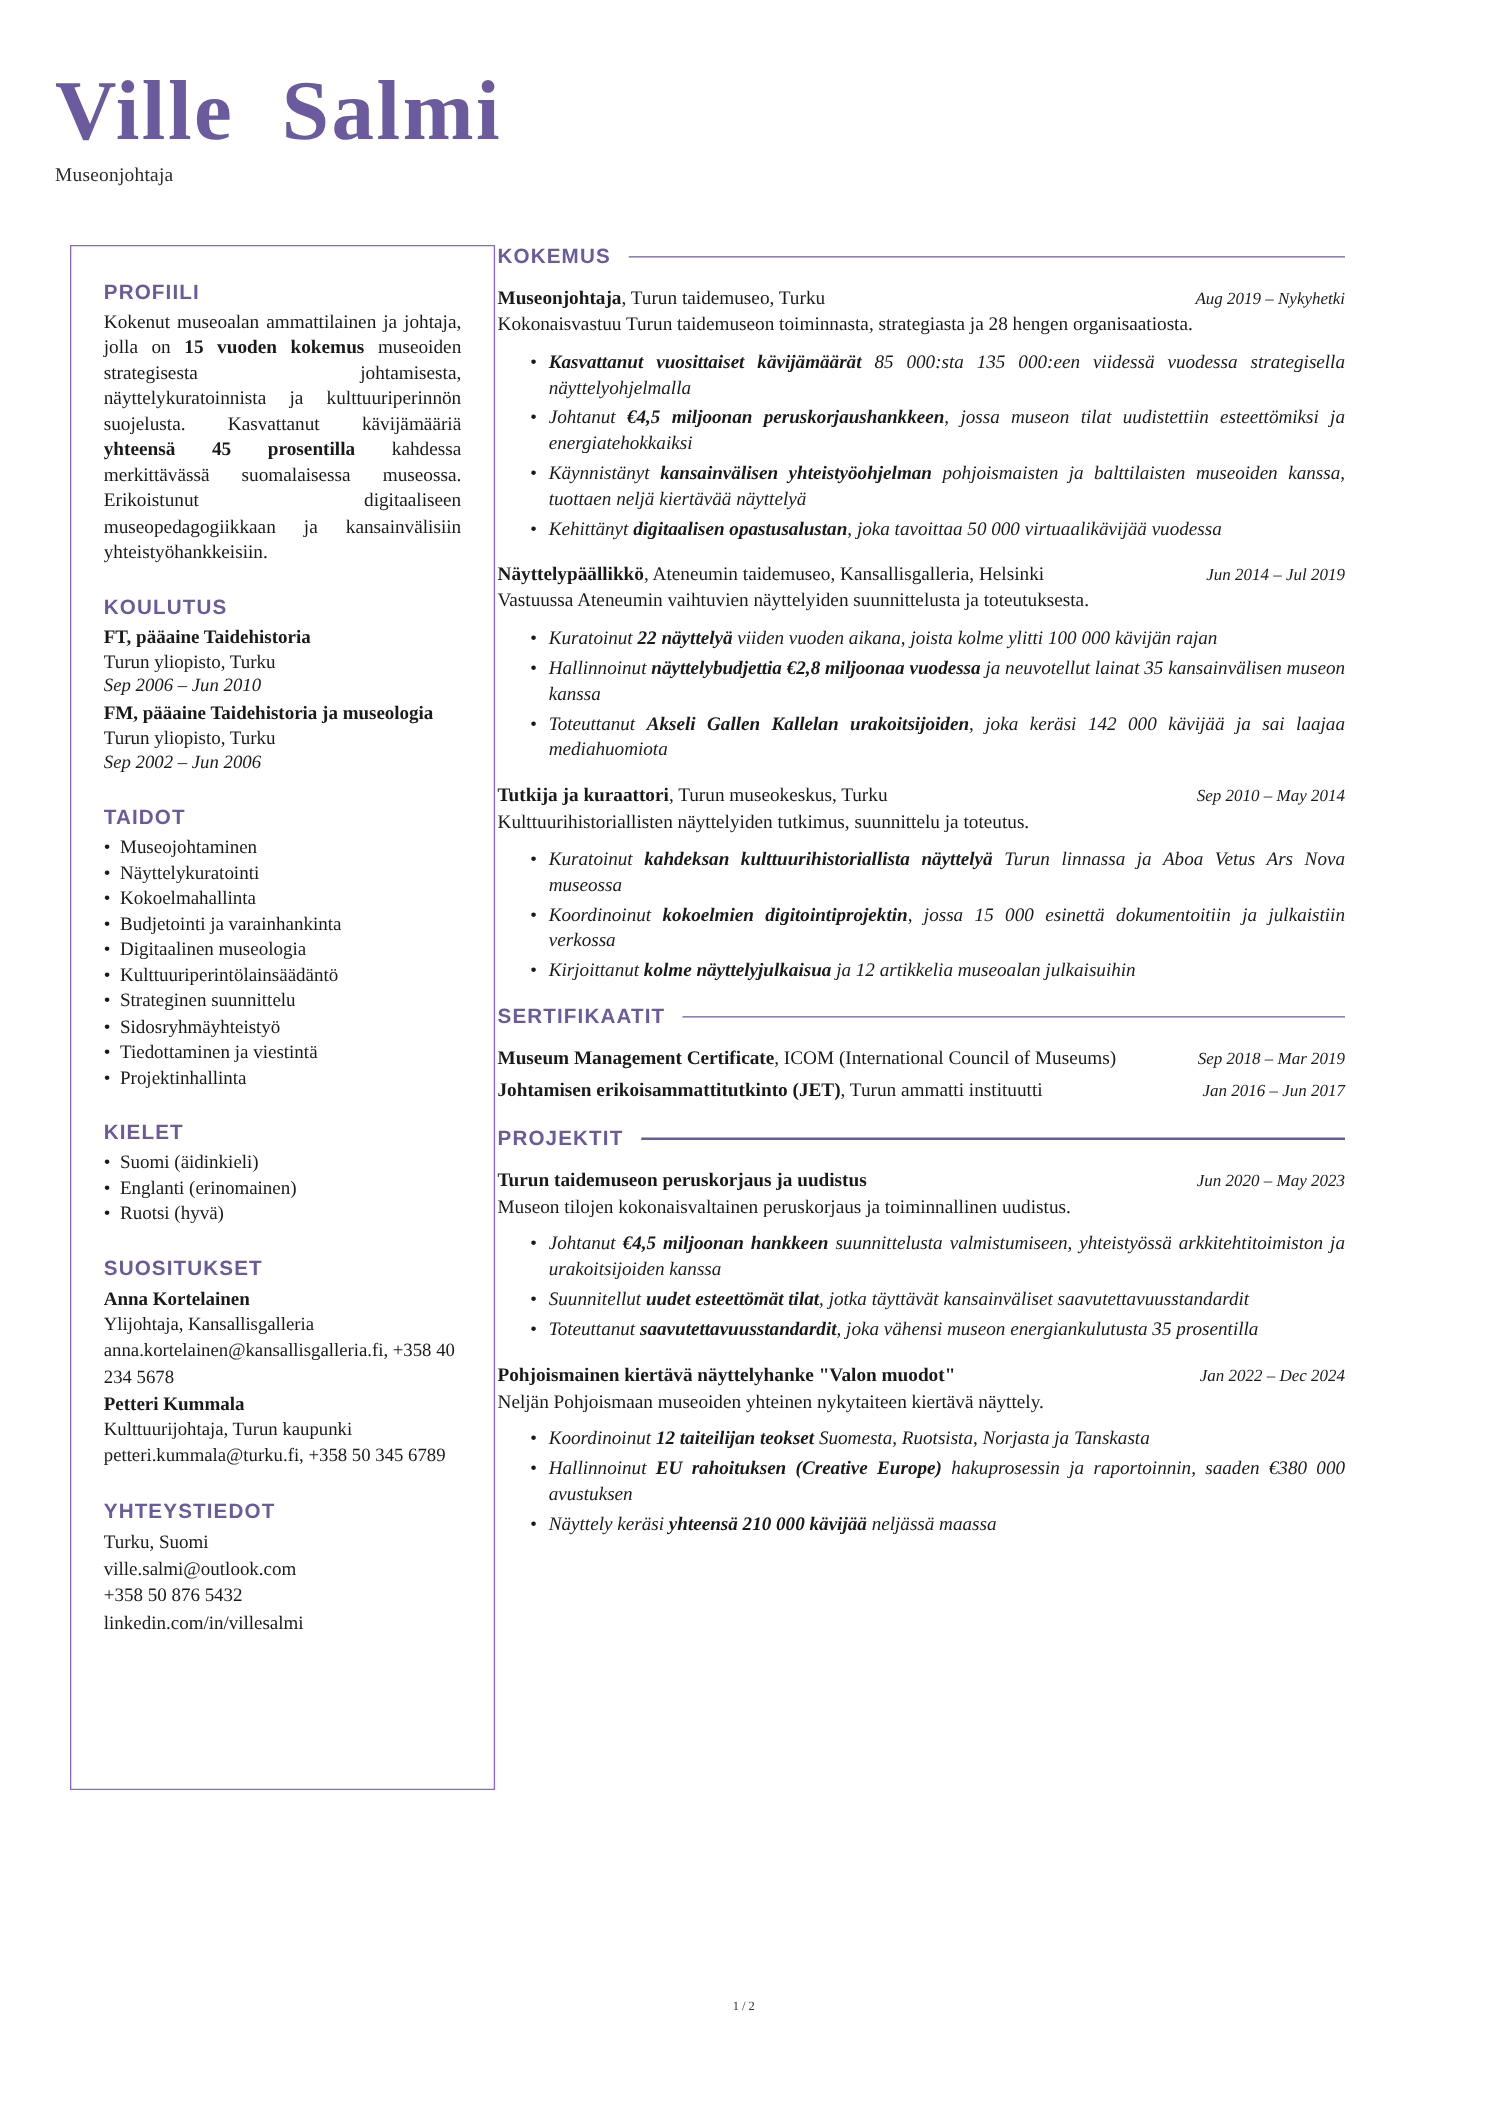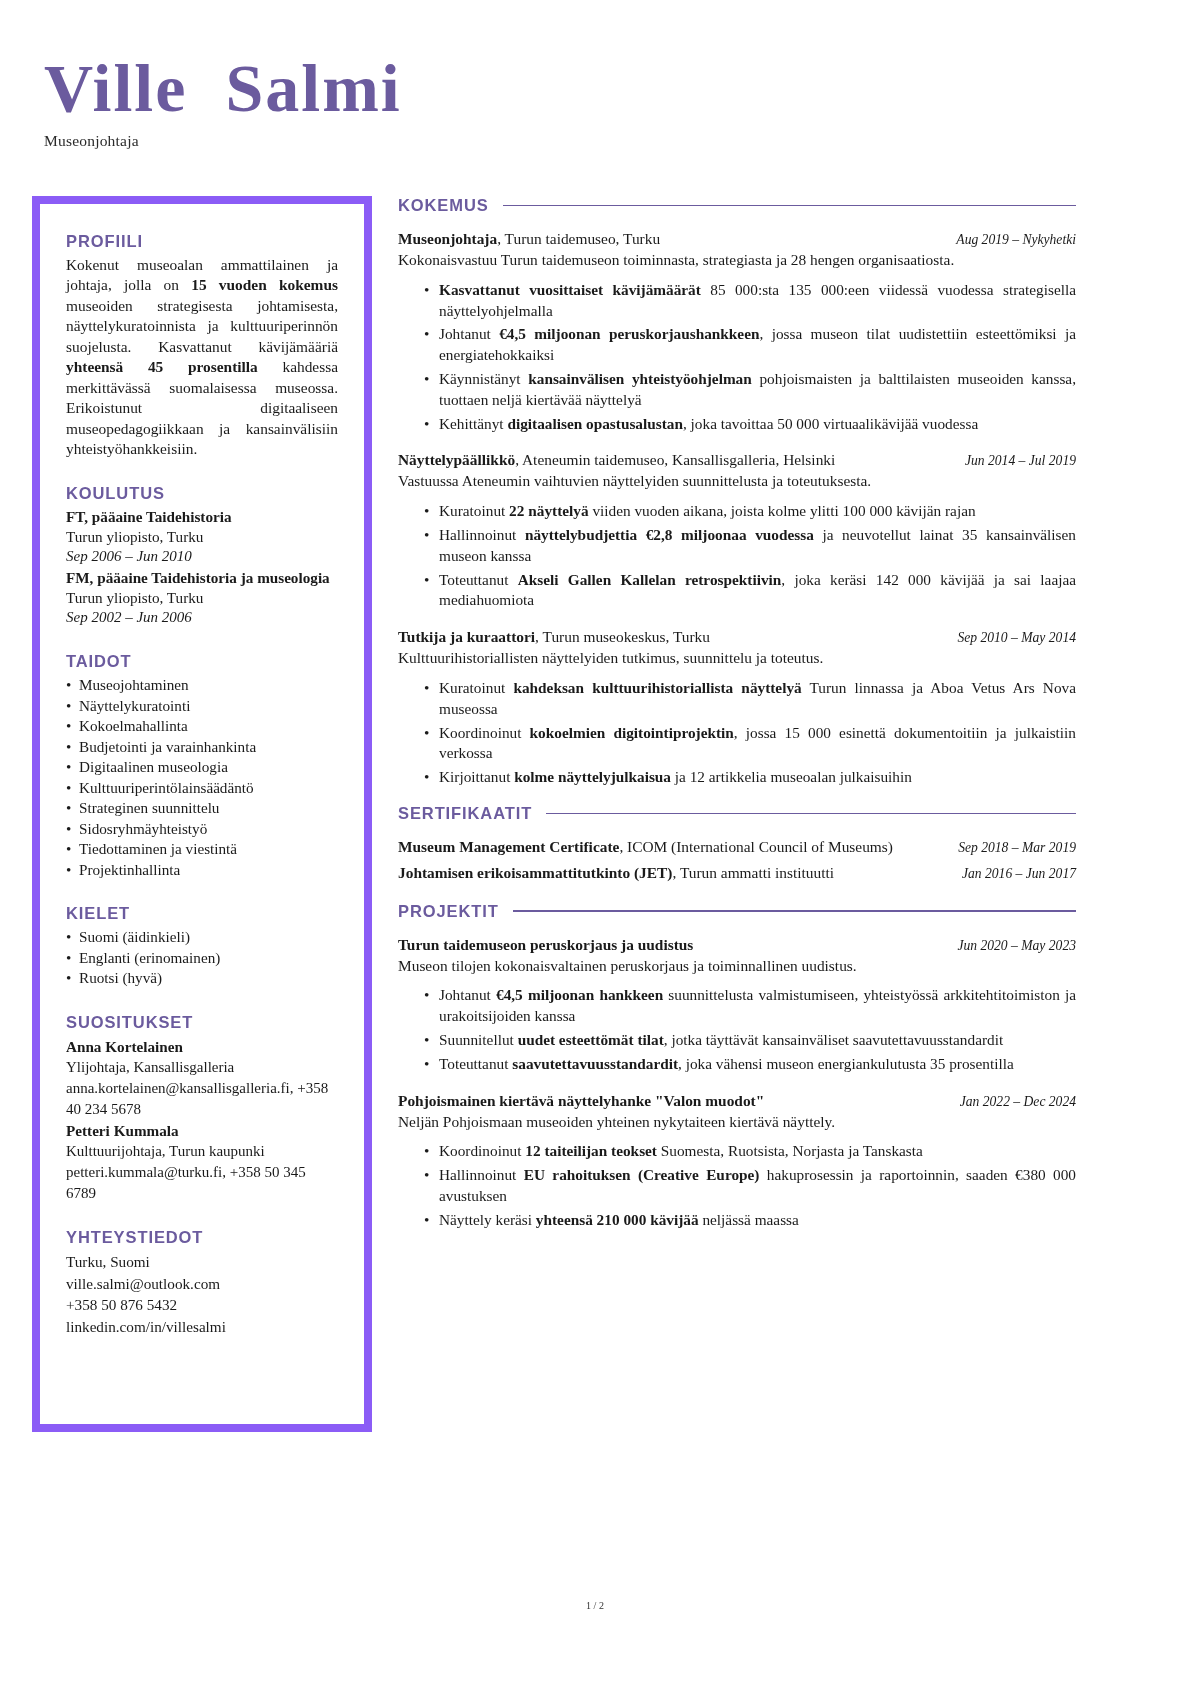--- a/index.html
+++ b/index.html
@@ -46,25 +46,25 @@
   .body-cols {
     position: absolute;
     left: 0;
     top: 196px;
     width: 1190px;
   }
 
   
   .sidebar {
     position: absolute;
-    left: 32px;
+    left: 56px;
     top: 0;
     width: 340px;
     box-sizing: border-box;
-    border: 8px solid #8b5cf6;
+    border: 1px solid #8b5cf6;
     padding: 28px 26px 26px 26px;
     height: 1236px;
   }
   .side-section { margin-bottom: 24px; }
   .side-section:last-child { margin-bottom: 0; }
   .side-heading {
     color: #6b5b9e;
     font-weight: bold;
     font-size: 16.5px;
     letter-spacing: 0.9px;
@@ -179,20 +179,21 @@
     padding: 0 0 0 26px;
   }
   .entry-bullets li {
     font-size: 15.3px;
     line-height: 1.36;
     position: relative;
     padding-left: 15px;
     margin-bottom: 3px;
     text-align: justify;
     text-justify: inter-word;
+    font-style: italic;
   }
   .entry-bullets li:before {
     content: "\2022";
     position: absolute;
     left: 0;
     top: 0;
   }
   .cert-row {
     display: flex;
     align-items: baseline;
@@ -324,21 +325,21 @@
             </div>
             <div class="entry">
               <div class="entry-top">
                 <div class="entry-title"><b>Näyttelypäällikkö</b>, Ateneumin taidemuseo, Kansallisgalleria, Helsinki</div>
                 <div class="entry-date">Jun 2014 – Jul 2019</div>
               </div>
               <div class="entry-sub">Vastuussa Ateneumin vaihtuvien näyttelyiden suunnittelusta ja toteutuksesta.</div>
               <ul class="entry-bullets">
                 <li>Kuratoinut <b>22 näyttelyä</b> viiden vuoden aikana, joista kolme ylitti 100 000 kävijän rajan</li>
                 <li>Hallinnoinut <b>näyttelybudjettia €2,8 miljoonaa vuodessa</b> ja neuvotellut lainat 35 kansainvälisen museon kanssa</li>
-                <li>Toteuttanut <b>Akseli Gallen Kallelan retrospektiivin</b>, joka keräsi 142 000 kävijää ja sai laajaa mediahuomiota</li>
+                <li>Toteuttanut <b>Akseli Gallen Kallelan urakoitsijoiden</b>, joka keräsi 142 000 kävijää ja sai laajaa mediahuomiota</li>
               </ul>
             </div>
             <div class="entry">
               <div class="entry-top">
                 <div class="entry-title"><b>Tutkija ja kuraattori</b>, Turun museokeskus, Turku</div>
                 <div class="entry-date">Sep 2010 – May 2014</div>
               </div>
               <div class="entry-sub">Kulttuurihistoriallisten näyttelyiden tutkimus, suunnittelu ja toteutus.</div>
               <ul class="entry-bullets">
                 <li>Kuratoinut <b>kahdeksan kulttuurihistoriallista näyttelyä</b> Turun linnassa ja Aboa Vetus Ars Nova museossa</li>

